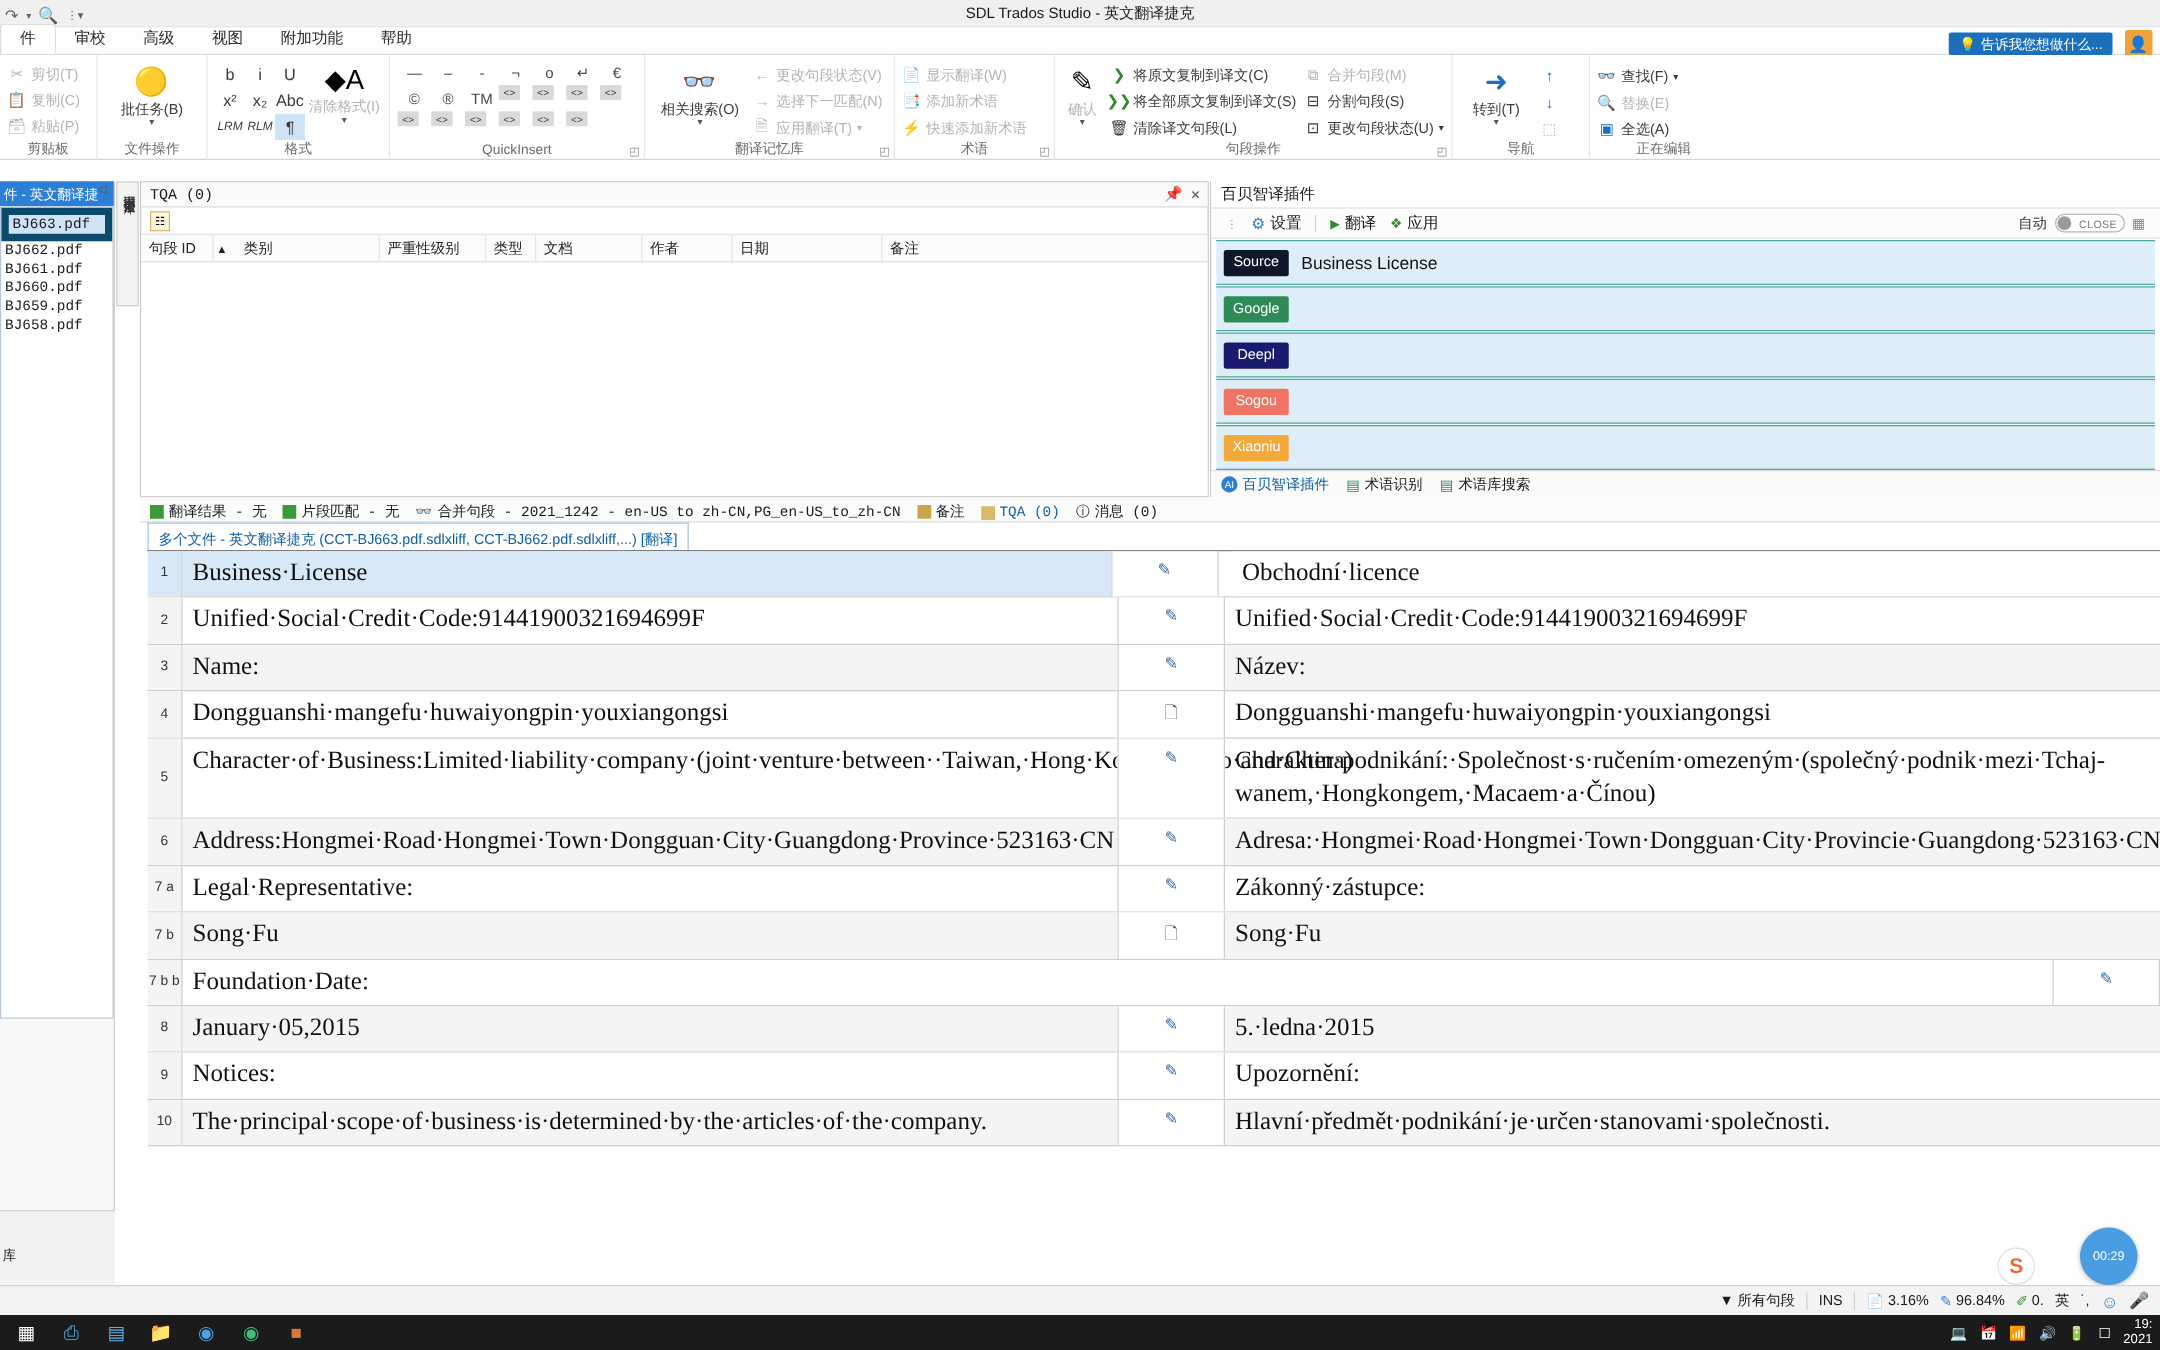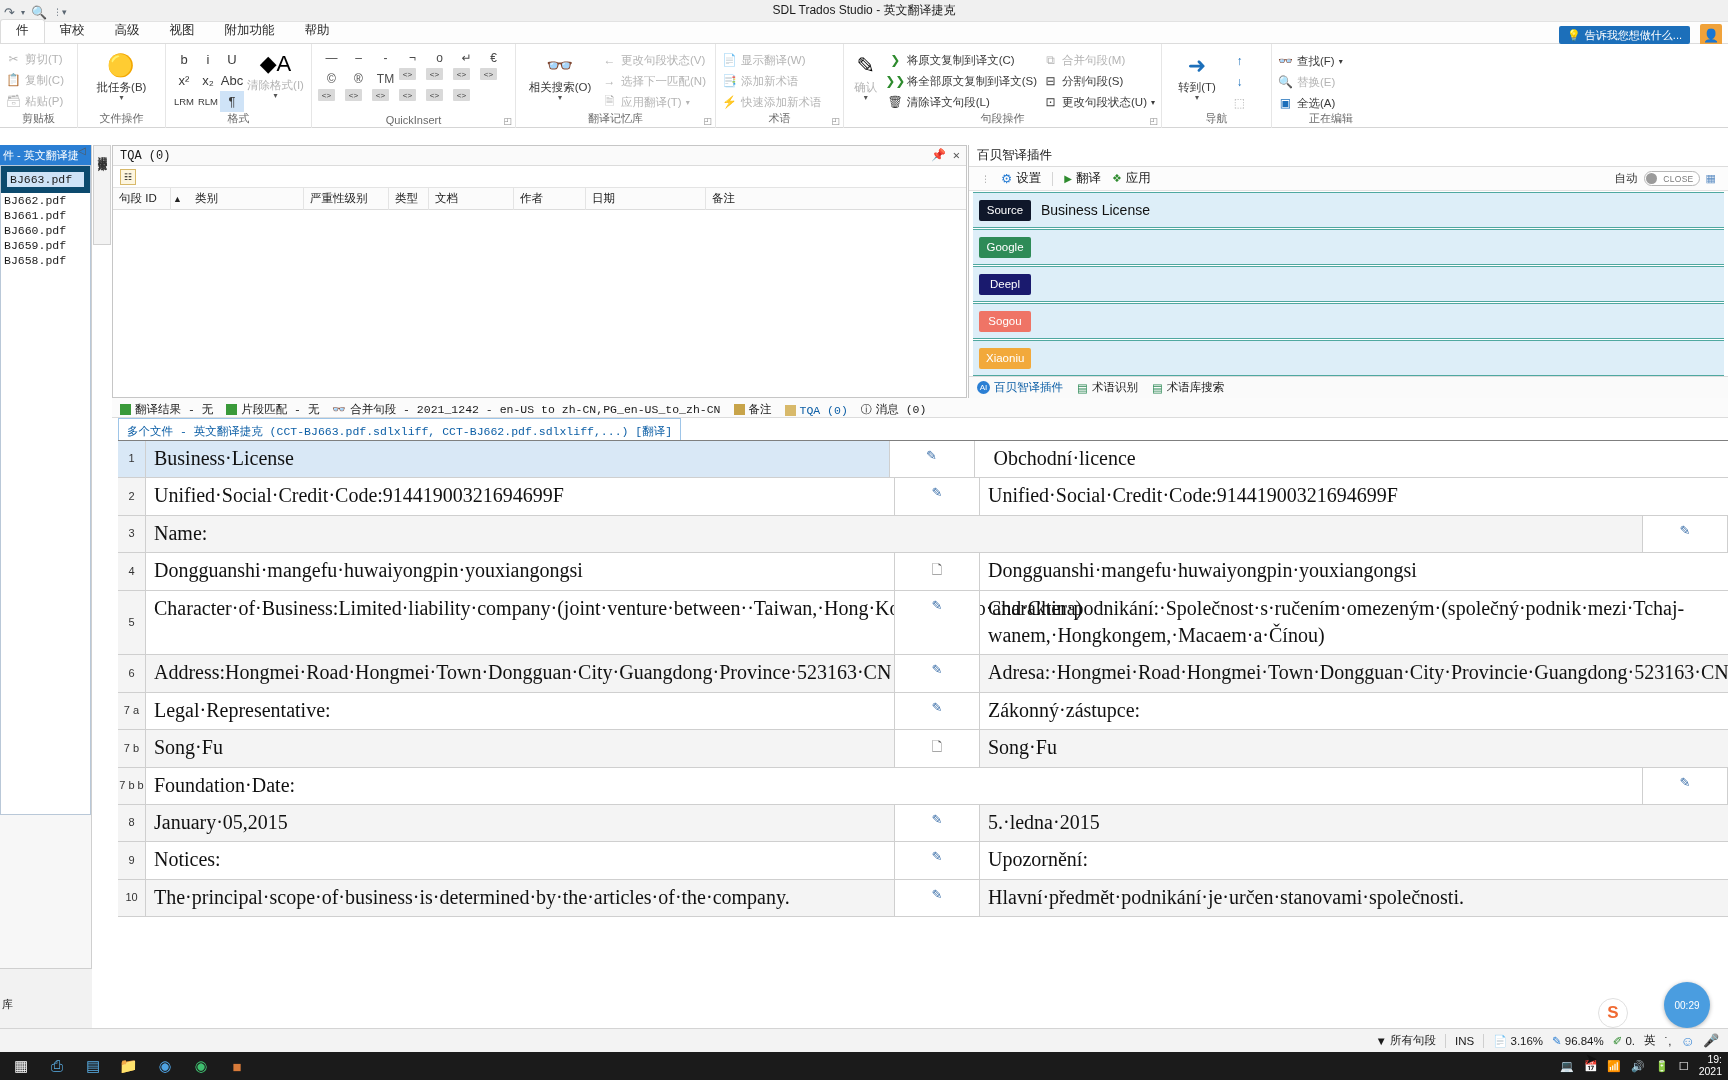--- a/index.html
+++ b/index.html
@@ -70,21 +70,21 @@
   }
   .bigbtn .bi { font-size: 22px; line-height: 26px; }
   .bigbtn .bl { font-size: 11.5px; color: #3a3a3a; margin-top: 1px; white-space: nowrap; }
   .bigbtn .bl.dis { color: #b4b4b4; }
   .caret { font-size: 8px; color: #555; margin-top: -2px; }
 
   
   .fmt-grid { display: grid; grid-template-columns: repeat(3, 24px); grid-template-rows: repeat(3, 21px); }
   .fmt-grid div { display: flex; align-items: center; justify-content: center; font-size: 13px; color: #3a3a3a; }
   .fmt-grid div.sel { background: #cfe3f7; }
-  .fmt-grid div.sm { font-size: 9.5px; }
+  .fmt-grid div.sm { font-size: 9.5px; font-style: italic; }
 
   .qi-grid { display: grid; grid-template-columns: repeat(7, 27px); grid-template-rows: repeat(3, 21px); }
   .qi-grid div { display: flex; align-items: center; justify-content: center; font-size: 12px; color: #4a4a4a; }
   .qi-grid div.tag { font-size: 8px; background: #d9d9d9; color: #3a3a3a; width: 17px; height: 12px; border-radius: 1px; }
 
   
   .tellme {
     position: absolute; top: 26px; right: 38px; height: 18px;
     background: #1c6fba; color: #fff; border-radius: 2px;
     display: flex; align-items: center; gap: 4px; padding: 0 8px;
@@ -204,21 +204,21 @@
     font-family: "Liberation Mono", monospace;
   }
   .result-strip .rs { display: flex; align-items: center; gap: 4px; font-size: 11.5px; color: #1a1a1a; white-space: nowrap; }
   .result-strip .rs.active { color: #0d5fa6; }
   .sqico { width: 11px; height: 11px; display: inline-block; }
 
   .doctab {
     position: absolute; top: 418px; left: 118px; height: 22px;
     background: #ffffff; border: 1px solid #9ec5e8; border-bottom: none;
     display: flex; align-items: center; padding: 12px 8px;
-    font-family: Liberation Mono, monospace; font-size: 11.5px; color: #0d5fa6;
+    font-family: Liberation Sans, sans-serif; font-size: 11.5px; color: #0d5fa6;
     white-space: nowrap;
     text-align: center;
   }
 
   
   .grid {
     position: absolute; top: 440px; left: 118px; right: 0; bottom: 52px;
     background: #ffffff; border-top: 1px solid #7f7f7f;
     overflow: hidden;
   }
@@ -679,20 +679,21 @@
       <div class="num">2</div>
       <div class="src">Unified·Social·Credit·Code:91441900321694699F</div>
       <div class="mid">✎</div>
       <div class="tgt">Unified·Social·Credit·Code:91441900321694699F</div>
     </div>
 
     <div class="seg alt">
       <div class="num">3</div>
       <div class="src">Name:</div>
       <div class="mid">✎</div>
+      <div class="tgt">Název:</div>
     </div>
 
     <div class="seg">
       <div class="num">4</div>
       <div class="src">Dongguanshi·mangefu·huwaiyongpin·youxiangongsi</div>
       <div class="mid" style="color:#555">🗋</div>
       <div class="tgt">Dongguanshi·mangefu·huwaiyongpin·youxiangongsi</div>
     </div>
 
     <div class="seg">

